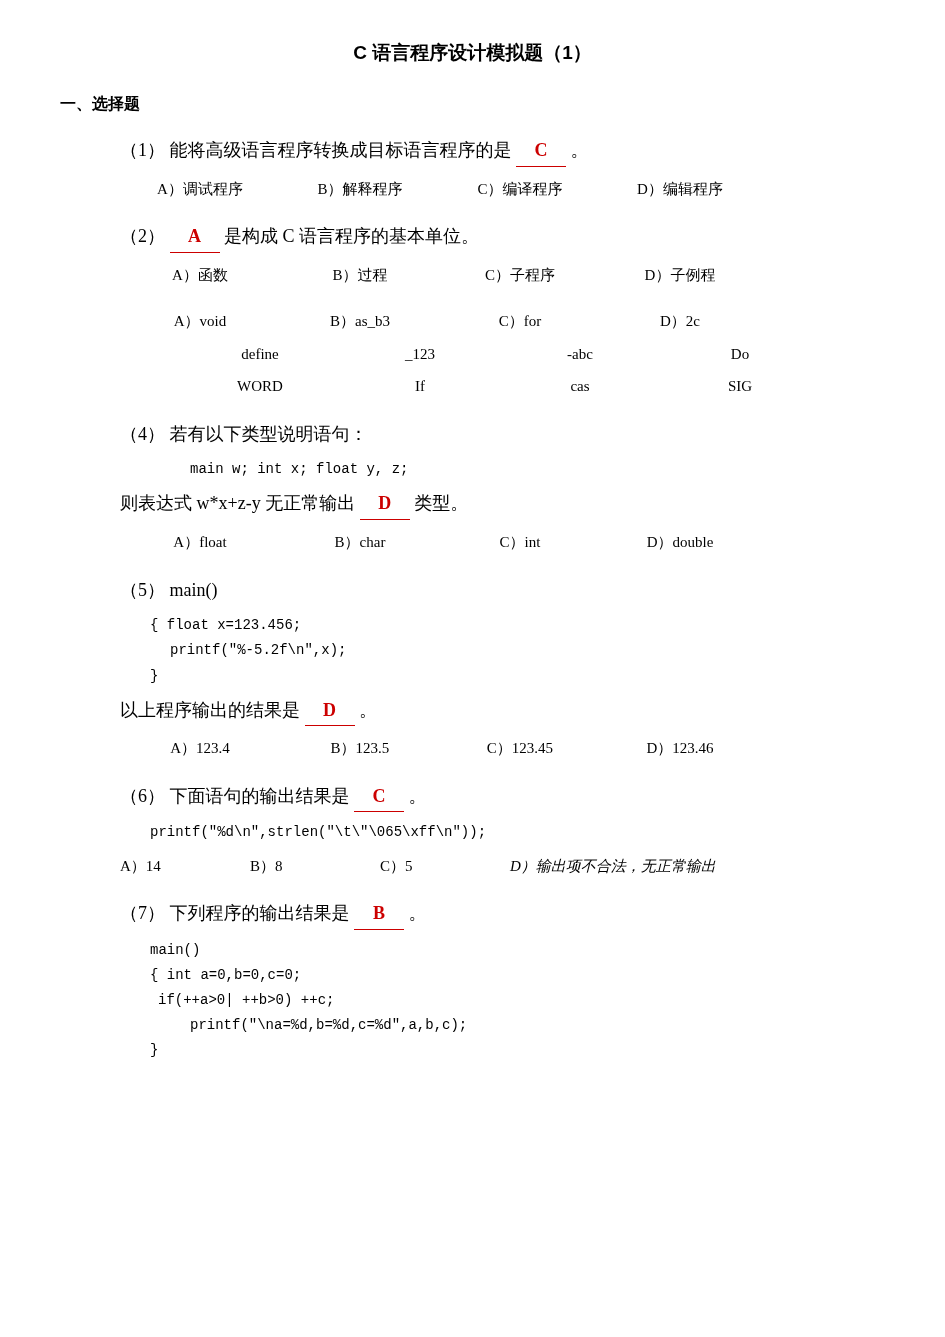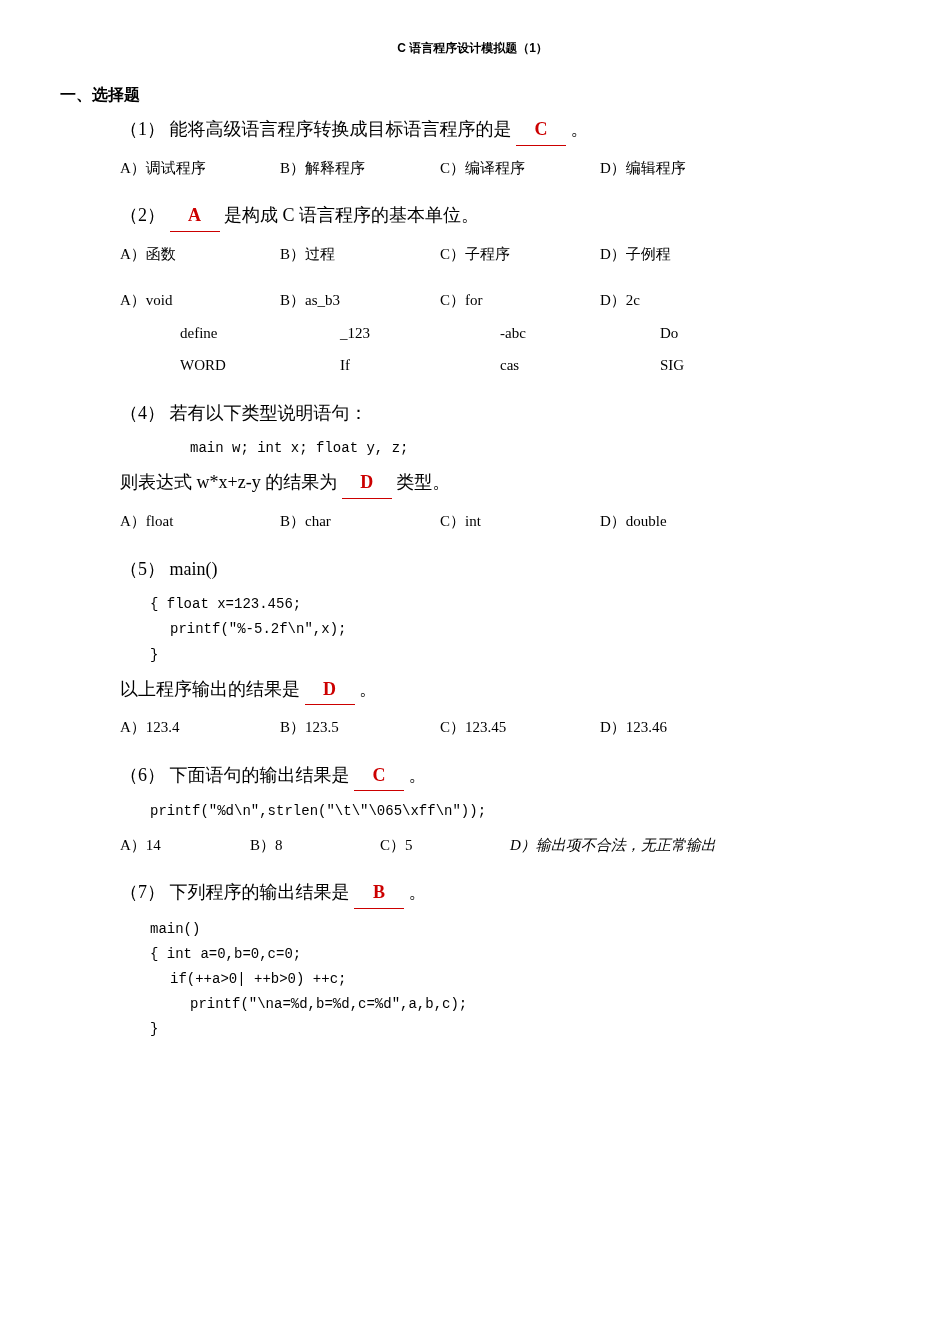--- a/index.html
+++ b/index.html
@@ -11,29 +11,29 @@
       background: #ffffff;
       font-family: "SimSun", "宋体", serif;
       font-size: 16px;
       color: #000000;
       padding: 40px 60px;
       width: 945px;
       min-height: 1337px;
     }
     .page-title {
       text-align: center;
-      font-size: 12px;
+      font-size: 19px;
       font-weight: bold;
       margin-bottom: 28px;
       font-family: "SimHei", "黑体", sans-serif;
     }
     .section-title {
       font-size: 16px;
       font-weight: bold;
-      margin-bottom: 8px;
+      margin-bottom: 20px;
     }
     .question-block {
       margin-bottom: 18px;
     }
     .question-line {
       font-size: 18px;
       margin-bottom: 8px;
       line-height: 1.7;
     }
     .code-block {
@@ -56,20 +56,21 @@
     .options-row {
       display: flex;
       gap: 0;
       margin-left: 60px;
       margin-bottom: 4px;
       font-size: 15px;
       line-height: 1.9;
     }
     .opt {
       min-width: 160px;
+      text-align: center;
     }
     .opt-narrow {
       min-width: 130px;
     }
   </style>
 </head>
 <body>
 
 <div class="page-title">C 语言程序设计模拟题（1）</div>
 
@@ -127,21 +128,21 @@
 
 <div class="question-block">
   <div class="question-line indent-1">
     <span>（4）</span>
     <span>若有以下类型说明语句：</span>
   </div>
   <div class="code-block" style="margin-left:130px;">
     <span>main w;   int x;   float y, z;</span>
   </div>
   <div class="question-line indent-1">
-    <span>则表达式 w*x+z-y 的结果为</span>
+    <span>则表达式 w*x+z-y 无正常输出</span>
     <span class="blank-red"><span>D</span></span>
     <span>类型。</span>
   </div>
   <div class="options-row">
     <span class="opt">A）float</span>
     <span class="opt">B）char</span>
     <span class="opt">C）int</span>
     <span class="opt">D）double</span>
   </div>
 </div>
@@ -190,17 +191,17 @@
 <div class="question-block">
   <div class="question-line indent-1">
     <span>（7）</span>
     <span>下列程序的输出结果是</span>
     <span class="blank-red"><span>B</span></span>
     <span>。</span>
   </div>
   <div class="code-block" style="margin-left:90px;">
     <div>main()</div>
     <div>{    int  a=0,b=0,c=0;</div>
-    <div style="margin-left:20px;">if(++a&gt;0| ++b&gt;0)  ++c;</div>
+    <div style="margin-left:8px;">if(++a&gt;0| ++b&gt;0)  ++c;</div>
     <div style="margin-left:40px;">printf("\na=%d,b=%d,c=%d",a,b,c);</div>
     <div>}</div>
   </div>
 </div>
 
 </body></html>

